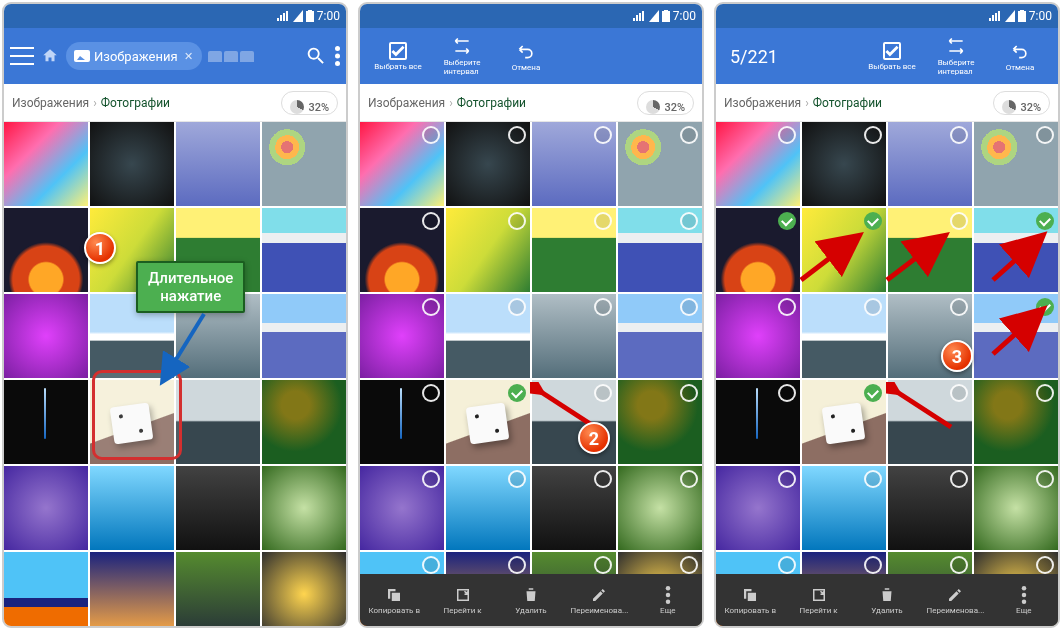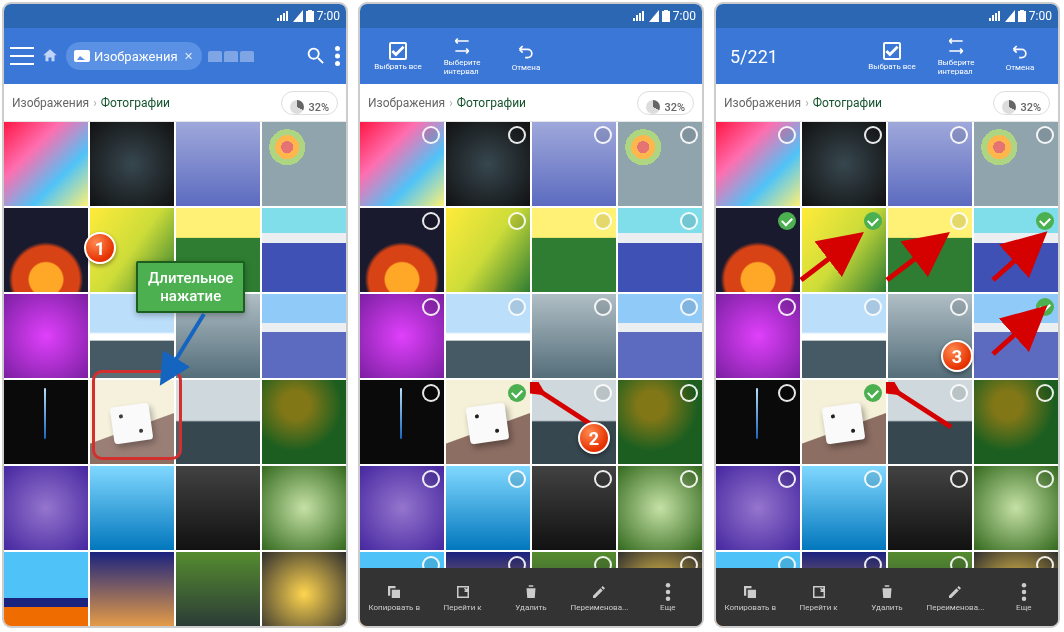--- a/index.html
+++ b/index.html
@@ -37,21 +37,21 @@
 
 .grid { display: grid; grid-template-columns: repeat(4, 1fr); gap: 2px; padding: 0; }
 .thumb { aspect-ratio: 1/1; position: relative; overflow: hidden; }
 .thumb .img { width: 100%; height: 100%; }
 
 .check { position: absolute; top: 4px; right: 4px; width: 18px; height: 18px; border-radius: 50%; }
 .check.empty { border: 2px solid rgba(255,255,255,.9); background: rgba(0,0,0,.1); }
 .check.on { background: #4caf50; display: flex; align-items: center; justify-content: center; }
 .check.on::after { content: ''; width: 8px; height: 5px; border-left: 2px solid #fff; border-bottom: 2px solid #fff; transform: rotate(-45deg); margin-top: -2px; }
 
-.bottombar { position: absolute; bottom: 0; left: 0; right: 0; height: 58px; background: #333; display: flex; align-items: center; justify-content: space-around; }
+.bottombar { position: absolute; bottom: 0; left: 0; right: 0; height: 52px; background: #333; display: flex; align-items: center; justify-content: space-around; }
 .baction { display: flex; flex-direction: column; align-items: center; color: #ccc; font-size: 8px; gap: 2px; flex: 1; }
 .baction svg { width: 18px; height: 18px; fill: #ccc; }
 
 
 .badge { position: absolute; width: 32px; height: 32px; border-radius: 50%; background: radial-gradient(circle at 35% 30%, #ff8a50, #e53100 70%); border: 2px solid #fff; box-shadow: 0 2px 4px rgba(0,0,0,.4); color: #fff; font-weight: 700; font-size: 18px; display: flex; align-items: center; justify-content: center; z-index: 20; }
 .tooltip { position: absolute; background: #4caf50; border: 2px solid #1b5e20; color: #fff; font-size: 15px; font-weight: 500; padding: 6px 10px; border-radius: 2px; text-align: center; z-index: 19; box-shadow: 0 2px 6px rgba(0,0,0,.3); line-height: 1.2; }
 .redarrow { position: absolute; z-index: 18; pointer-events: none; }
 .highlight { position: absolute; border: 3px solid #d32f2f; border-radius: 10px; background: rgba(255,255,255,.12); z-index: 15; pointer-events: none; }
 .bluearrow { position: absolute; z-index: 19; pointer-events: none; }
 

